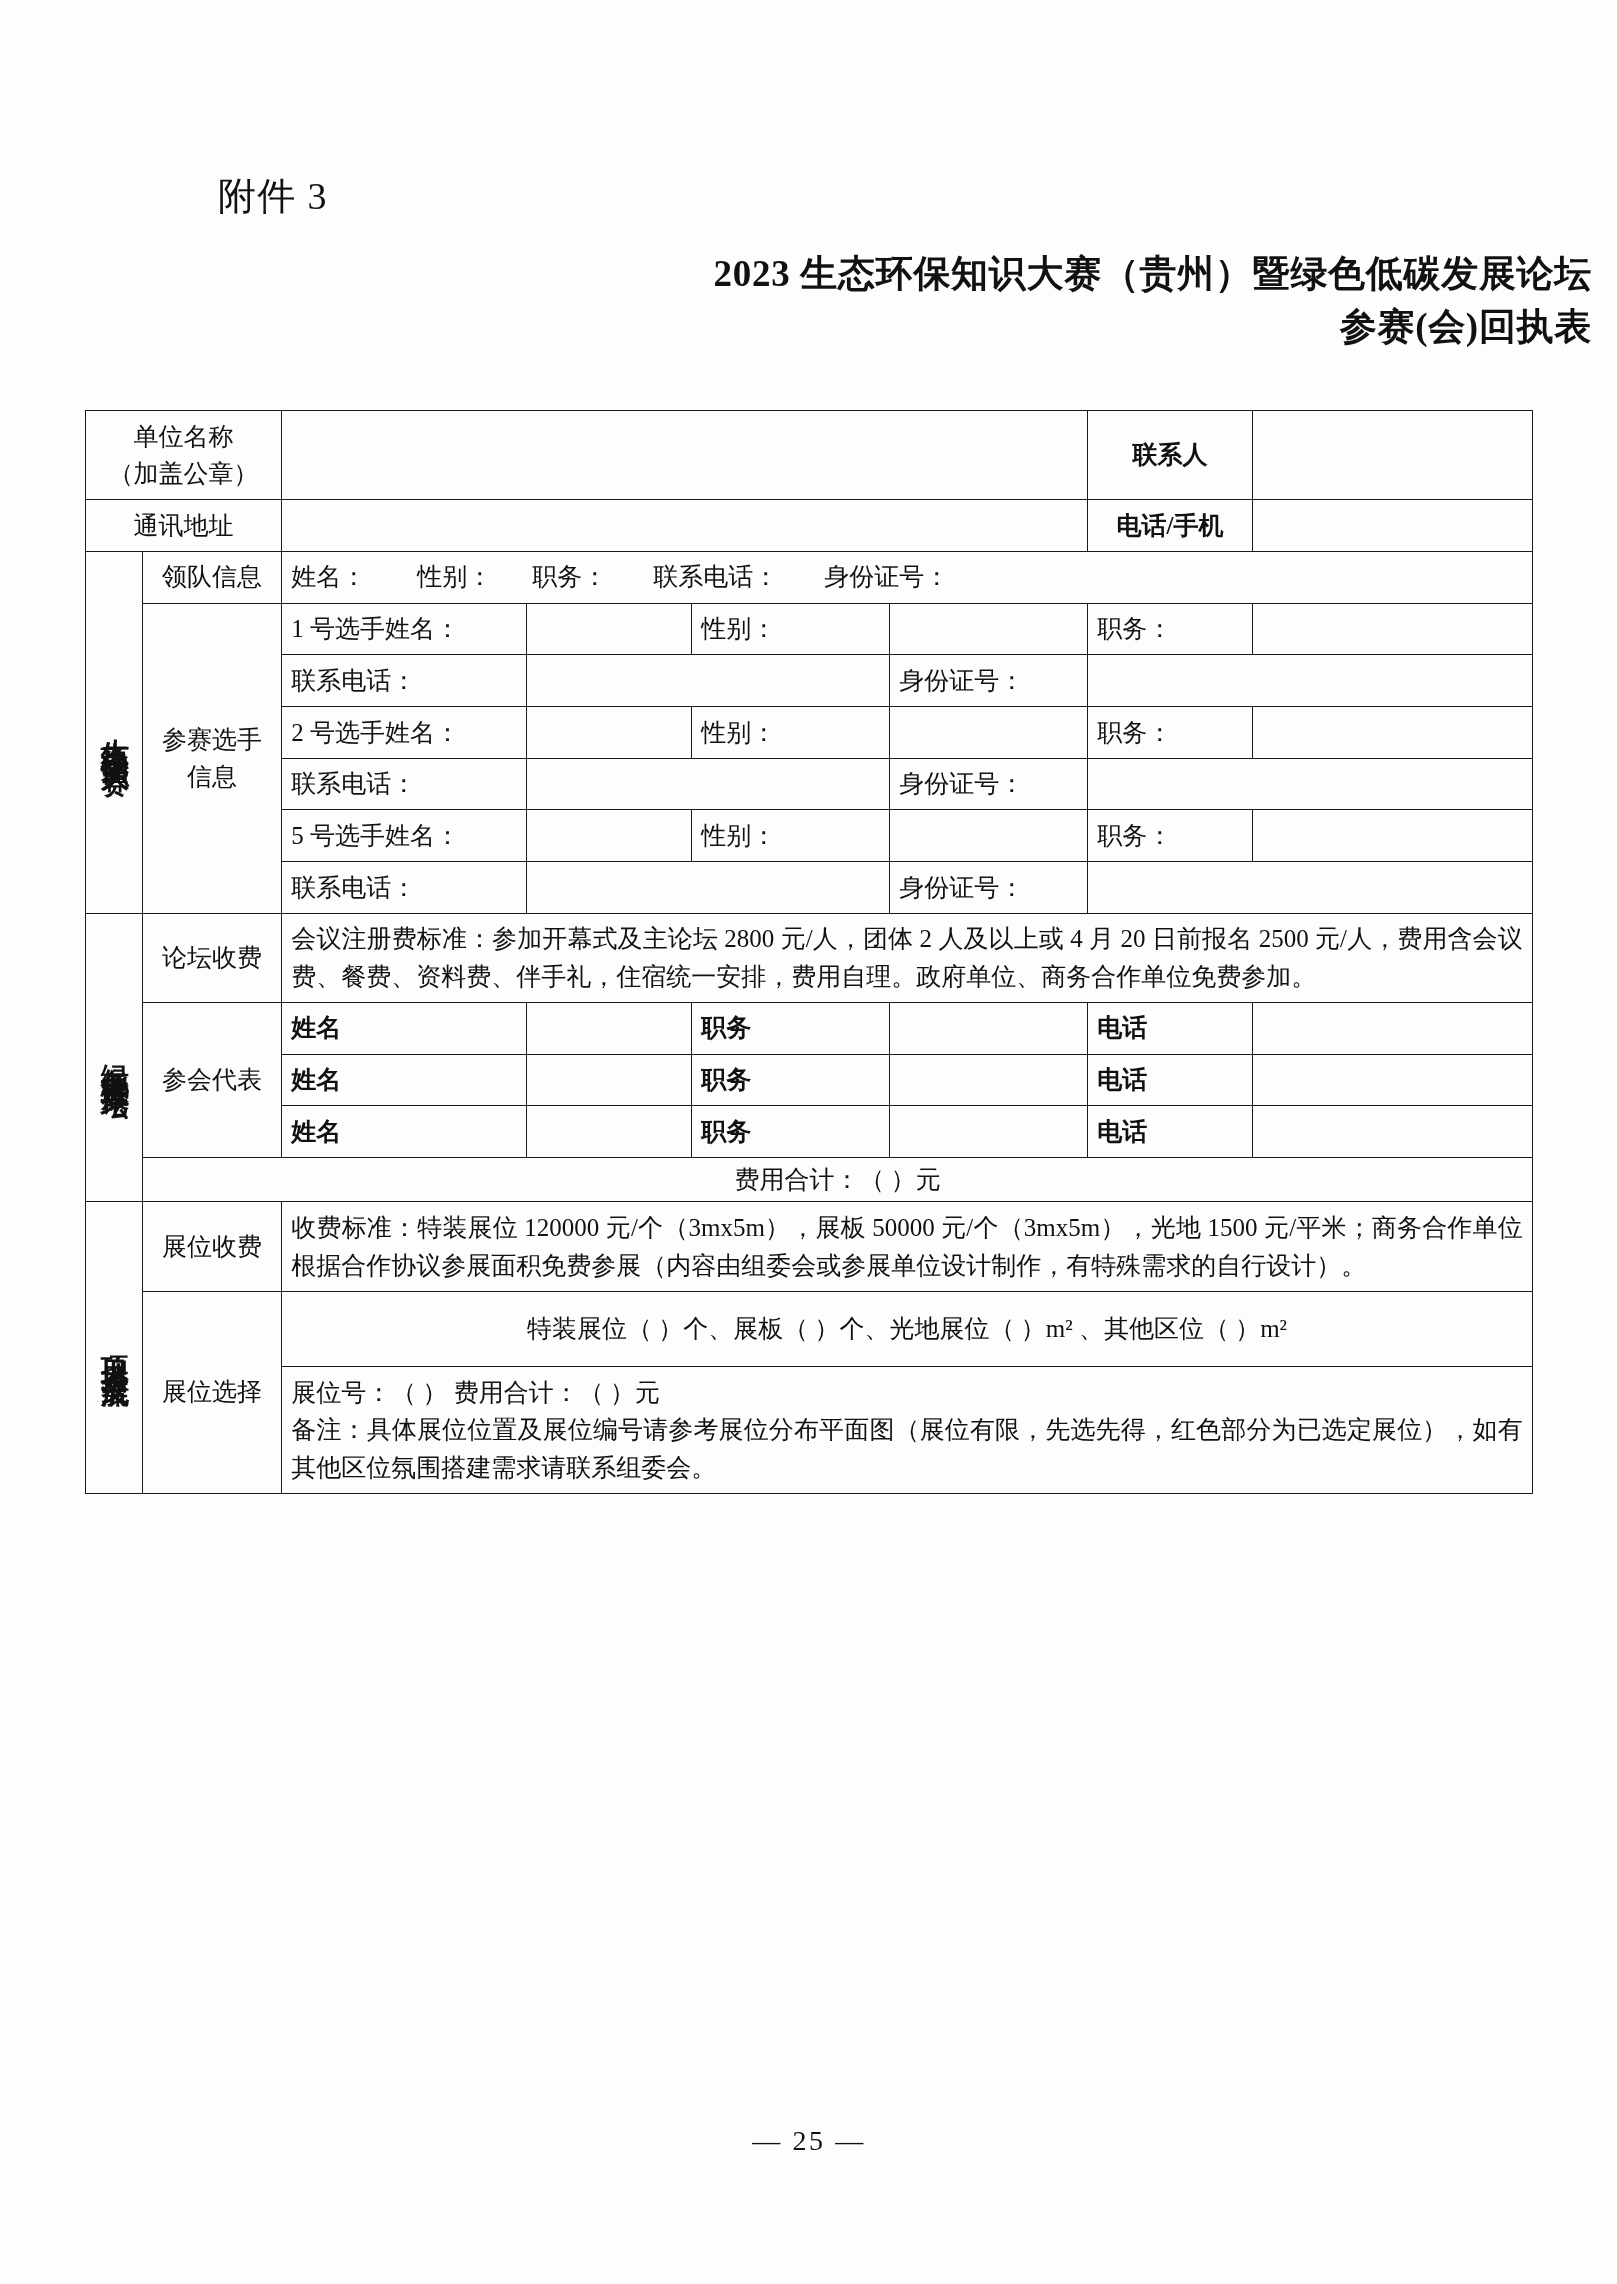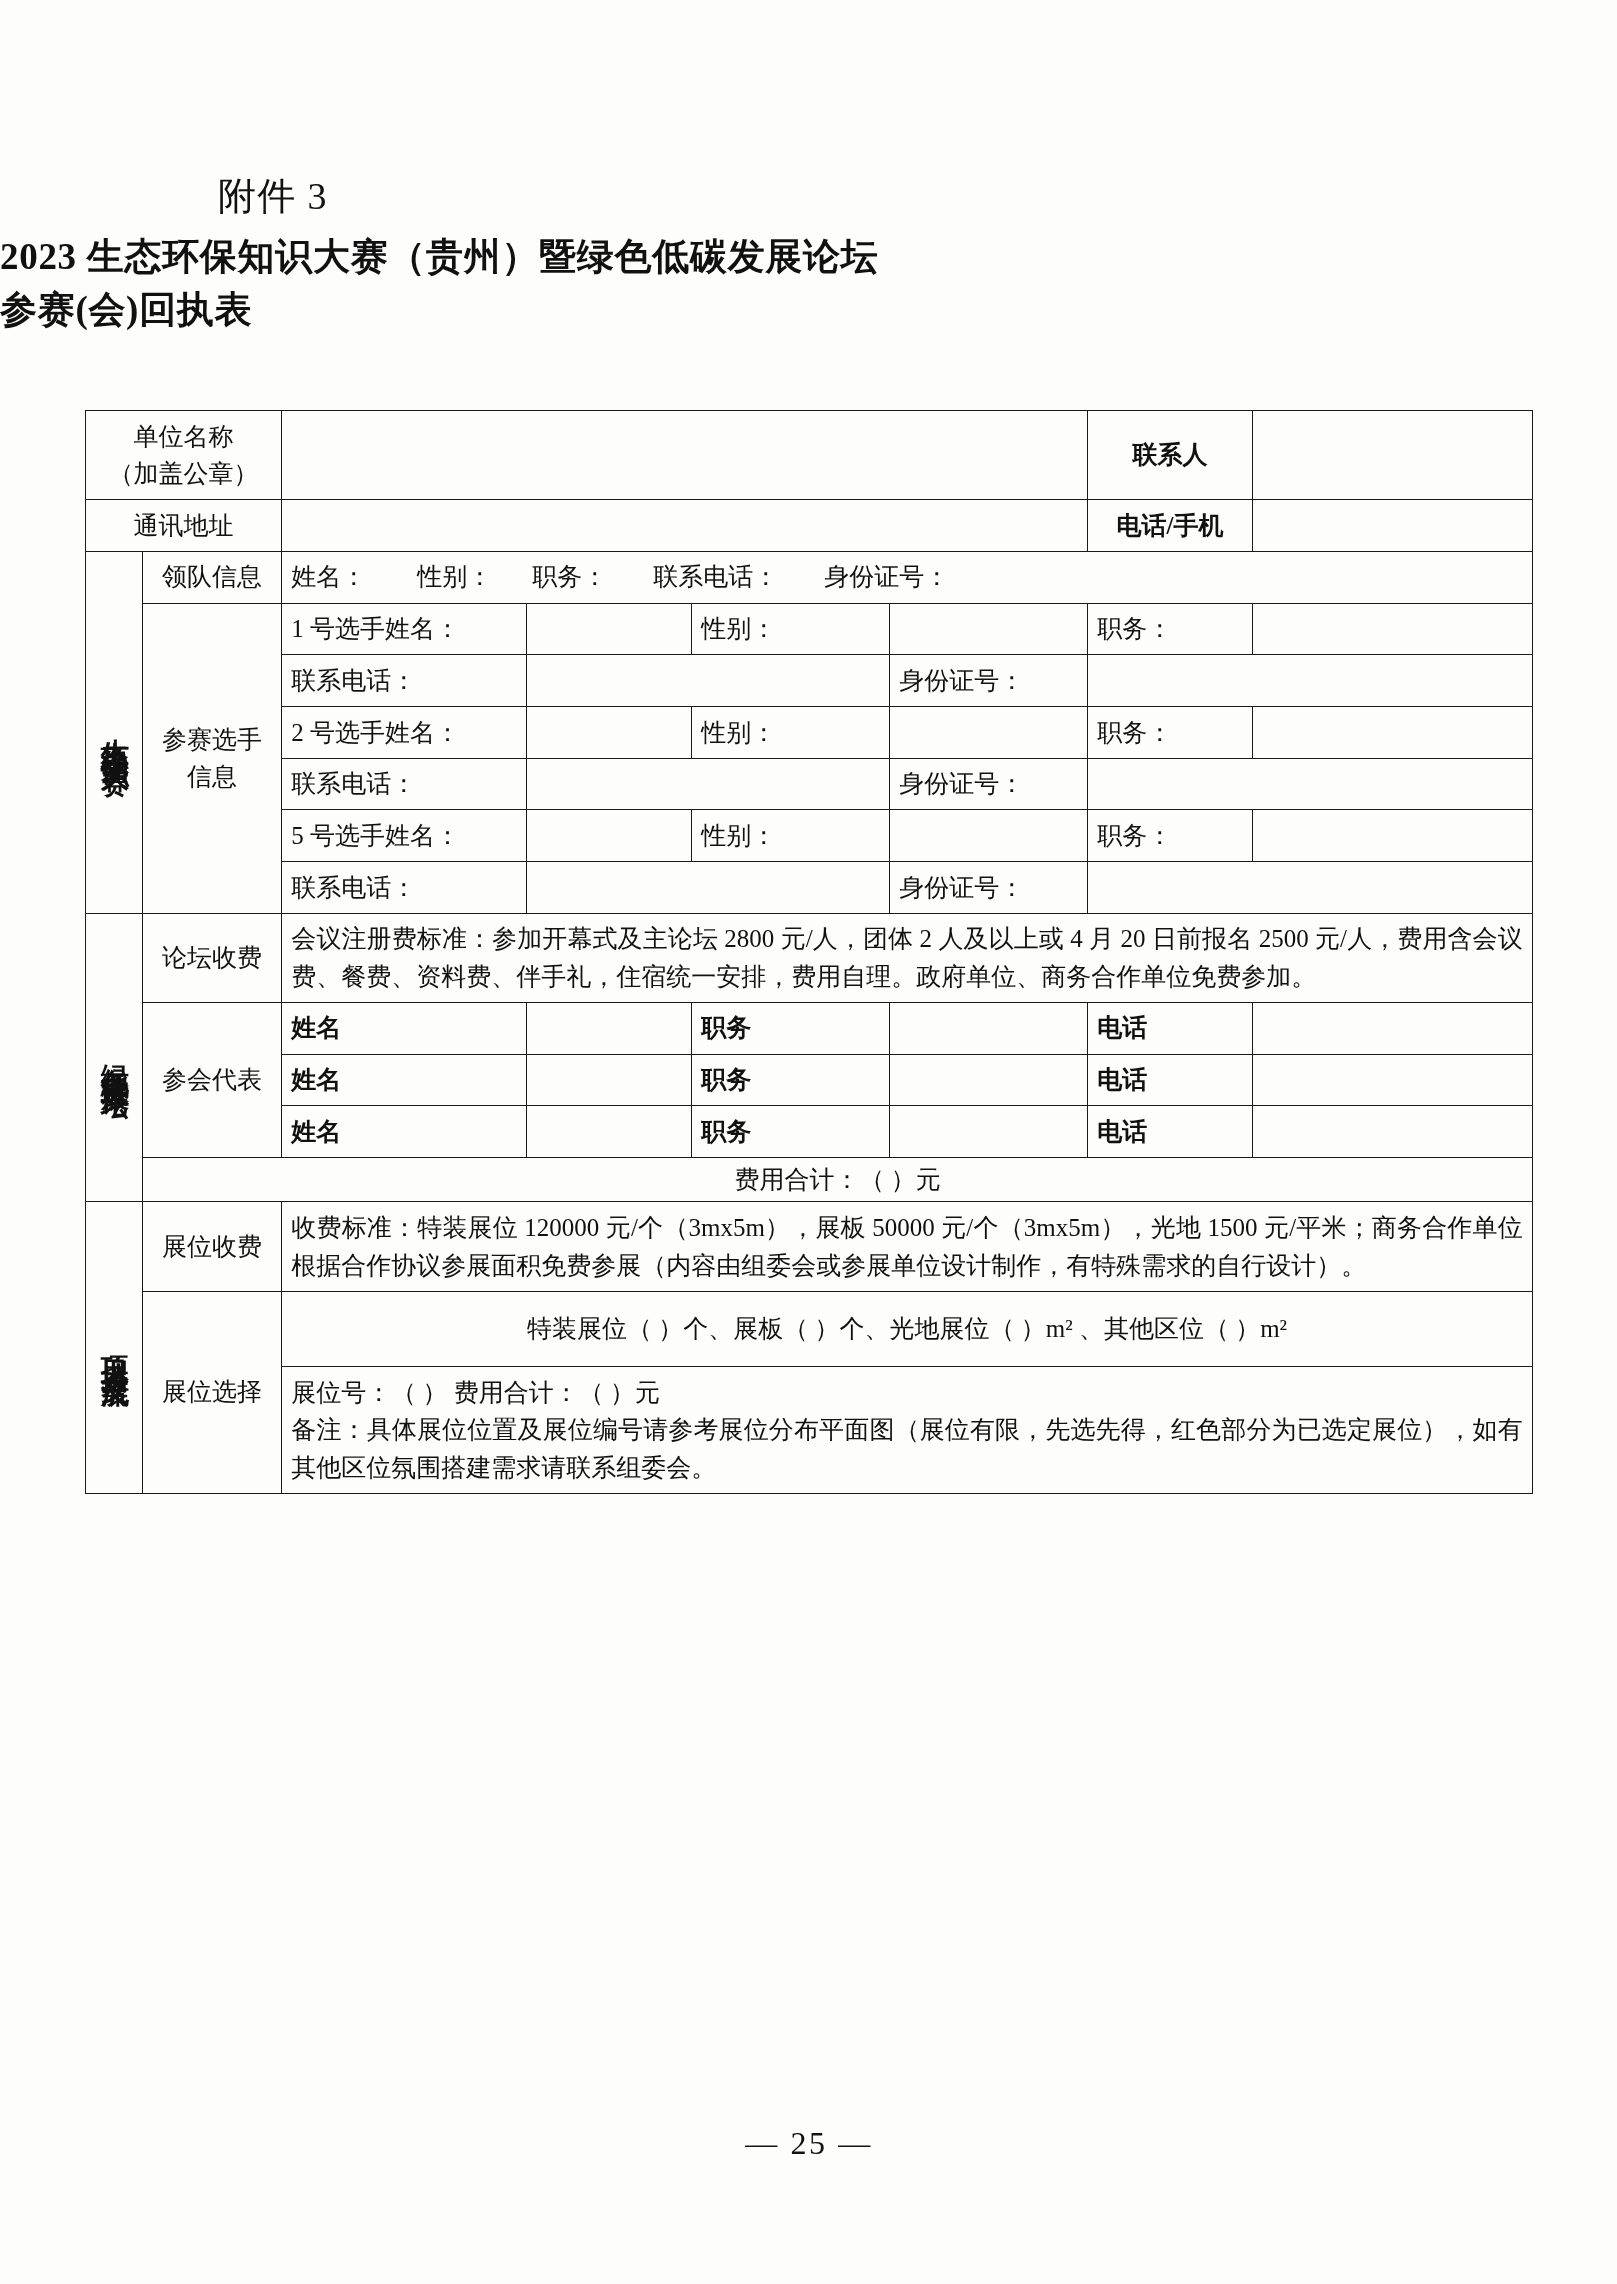--- a/index.html
+++ b/index.html
@@ -25,23 +25,23 @@
     position: absolute;
     left: 218px;
     top: 171px;
     font-size: 38px;
     letter-spacing: 1.3px;
     font-family: "Liberation Serif", serif;
   }
   .title {
     position: absolute;
     left: 0;
-    top: 231px;
+    top: 248px;
     width: 1592px;
-    text-align: left;
+    text-align: right;
     font-size: 37px;
     font-weight: bold;
     line-height: 1.42;
     letter-spacing: 0.7px;
   }
   .title .l2 { display: block; }
 
   table.form {
     position: absolute;
     left: 85px;
@@ -86,21 +86,21 @@
   }
   .nowrapcell { white-space: nowrap; }
   .pad-left { padding-left: 14.5px; }
   .bold { font-weight: bold; }
   .footer {
     position: absolute;
     left: 0;
     top: 2125px;
     width: 1618px;
     text-align: center;
-    font-size: 32px;
+    font-size: 28px;
     letter-spacing: 2.6px;
   }
   .leader-row span { display: inline-block; }
   .leader-row .g1 { margin-right: 51px; }
   .leader-row .g2 { margin-right: 40px; }
   .leader-row .g3 { margin-right: 46px; }
 </style>
 </head>
 <body>
 

